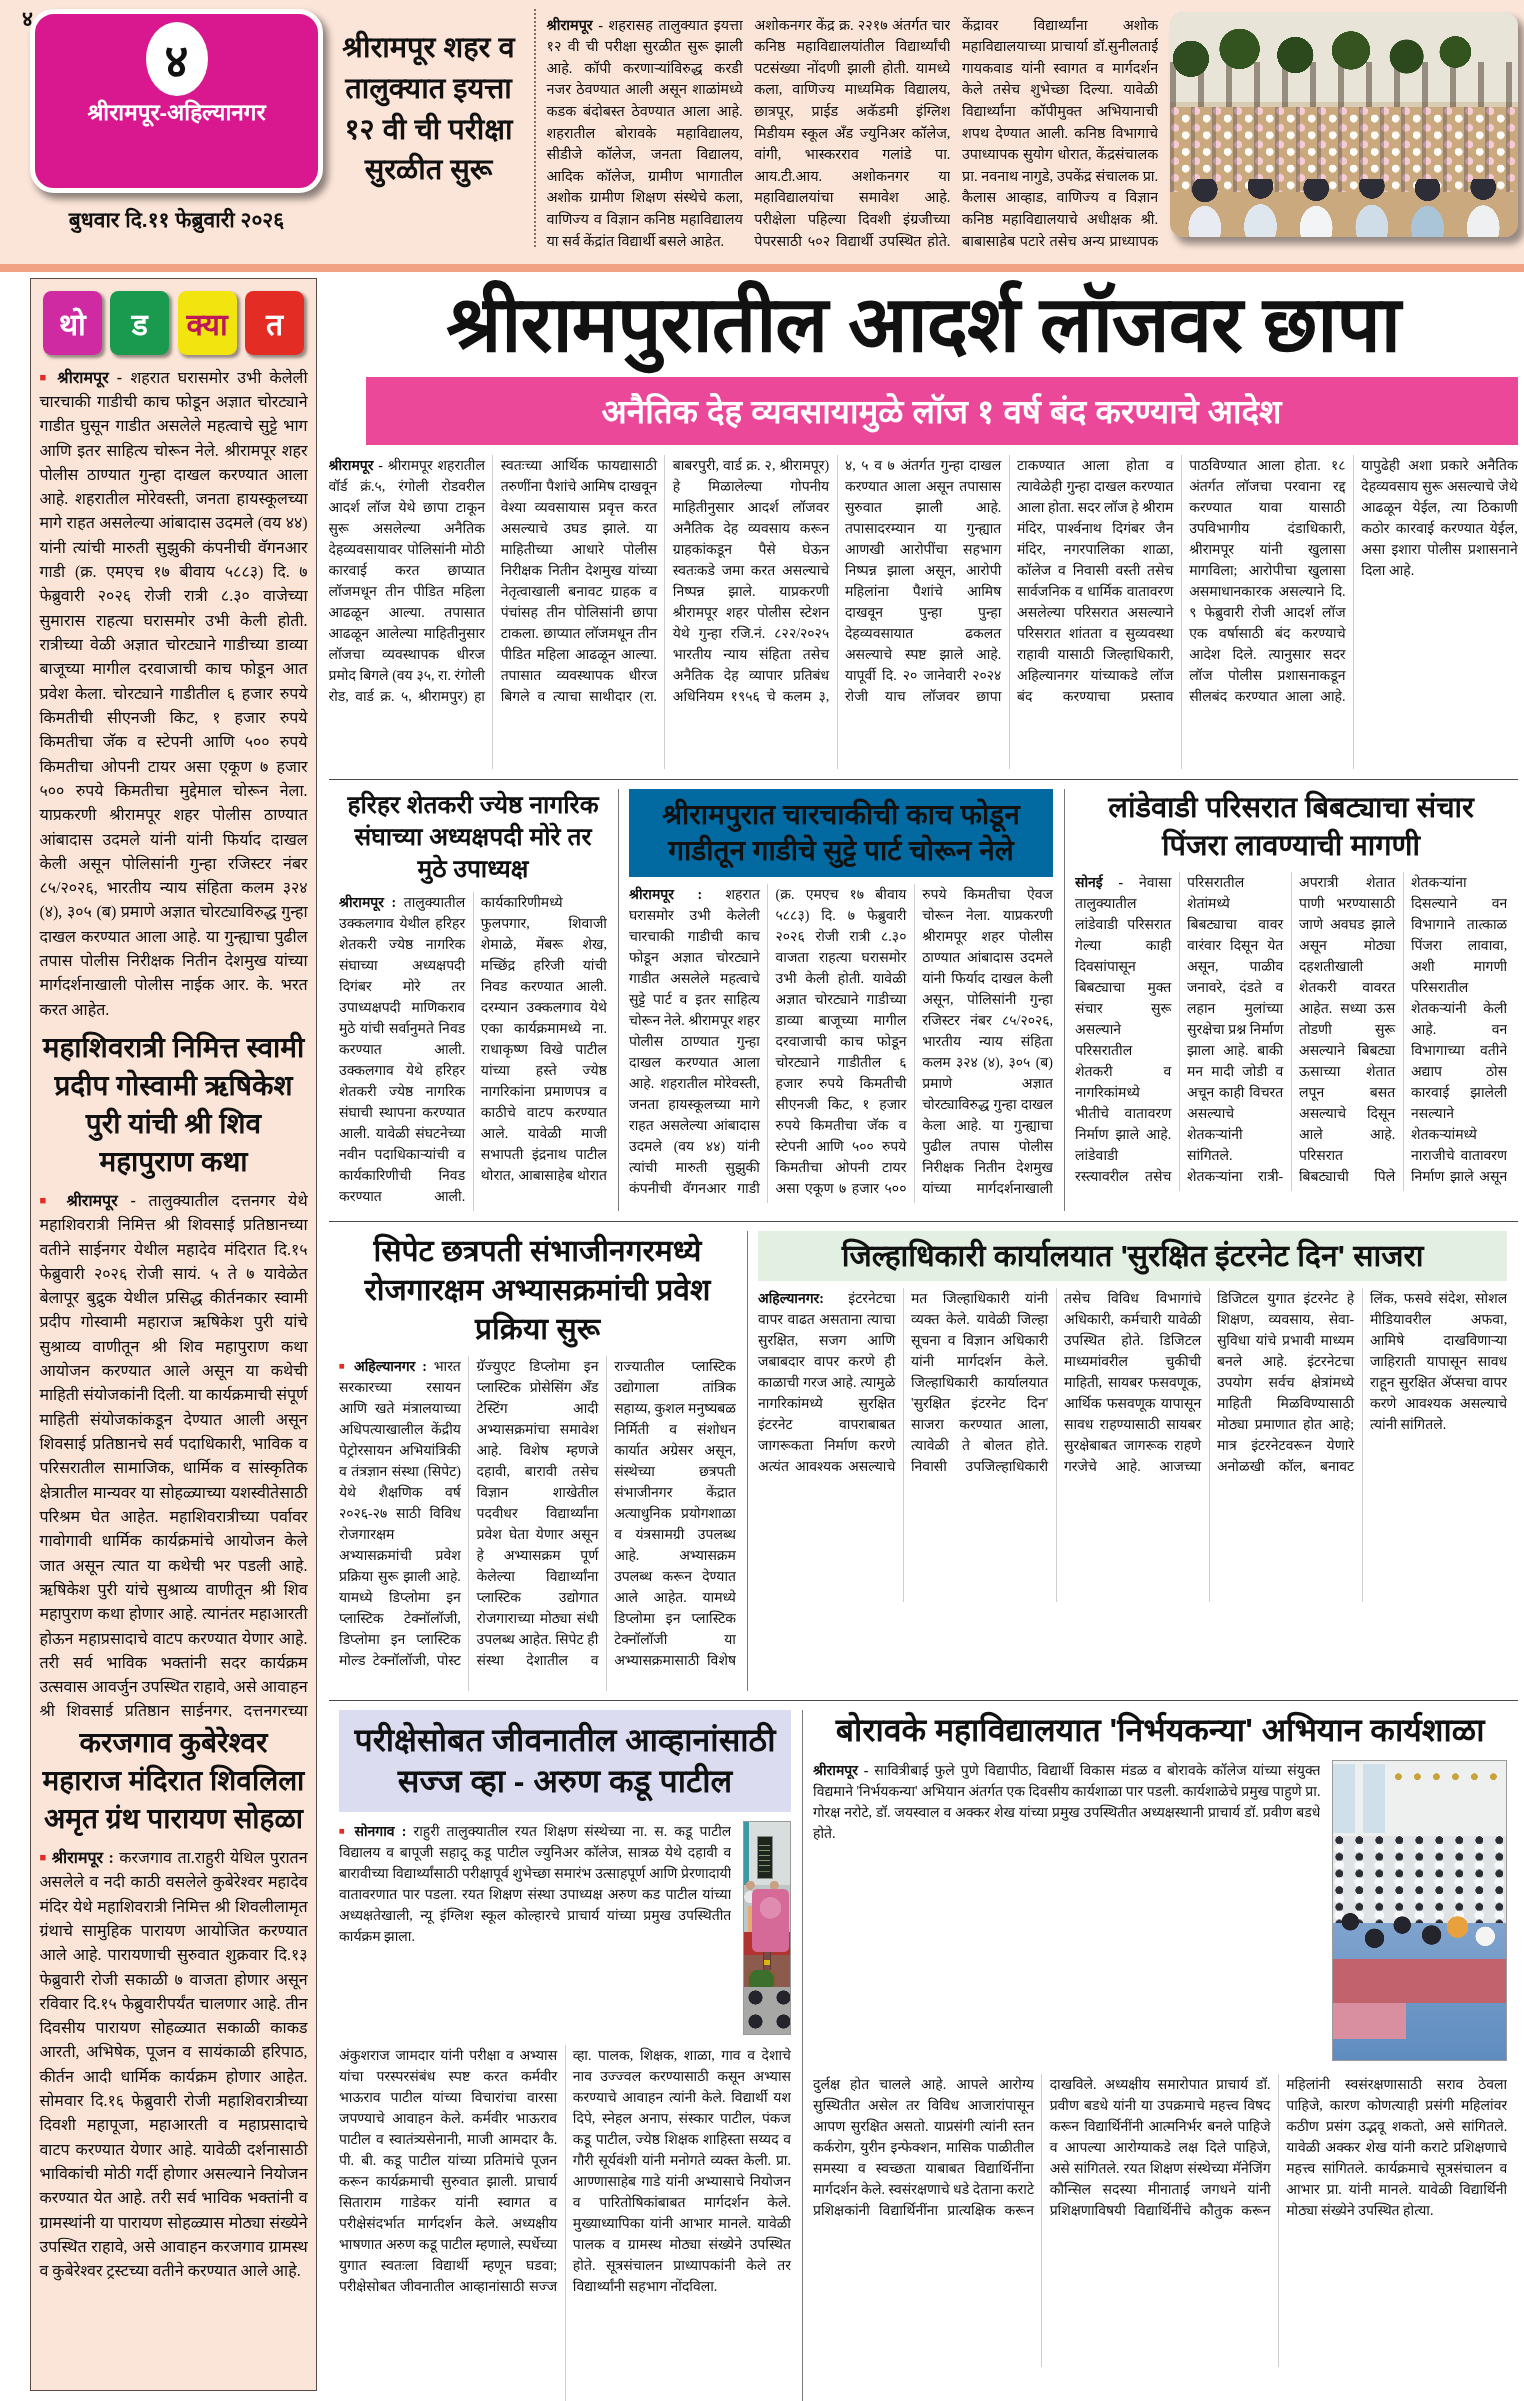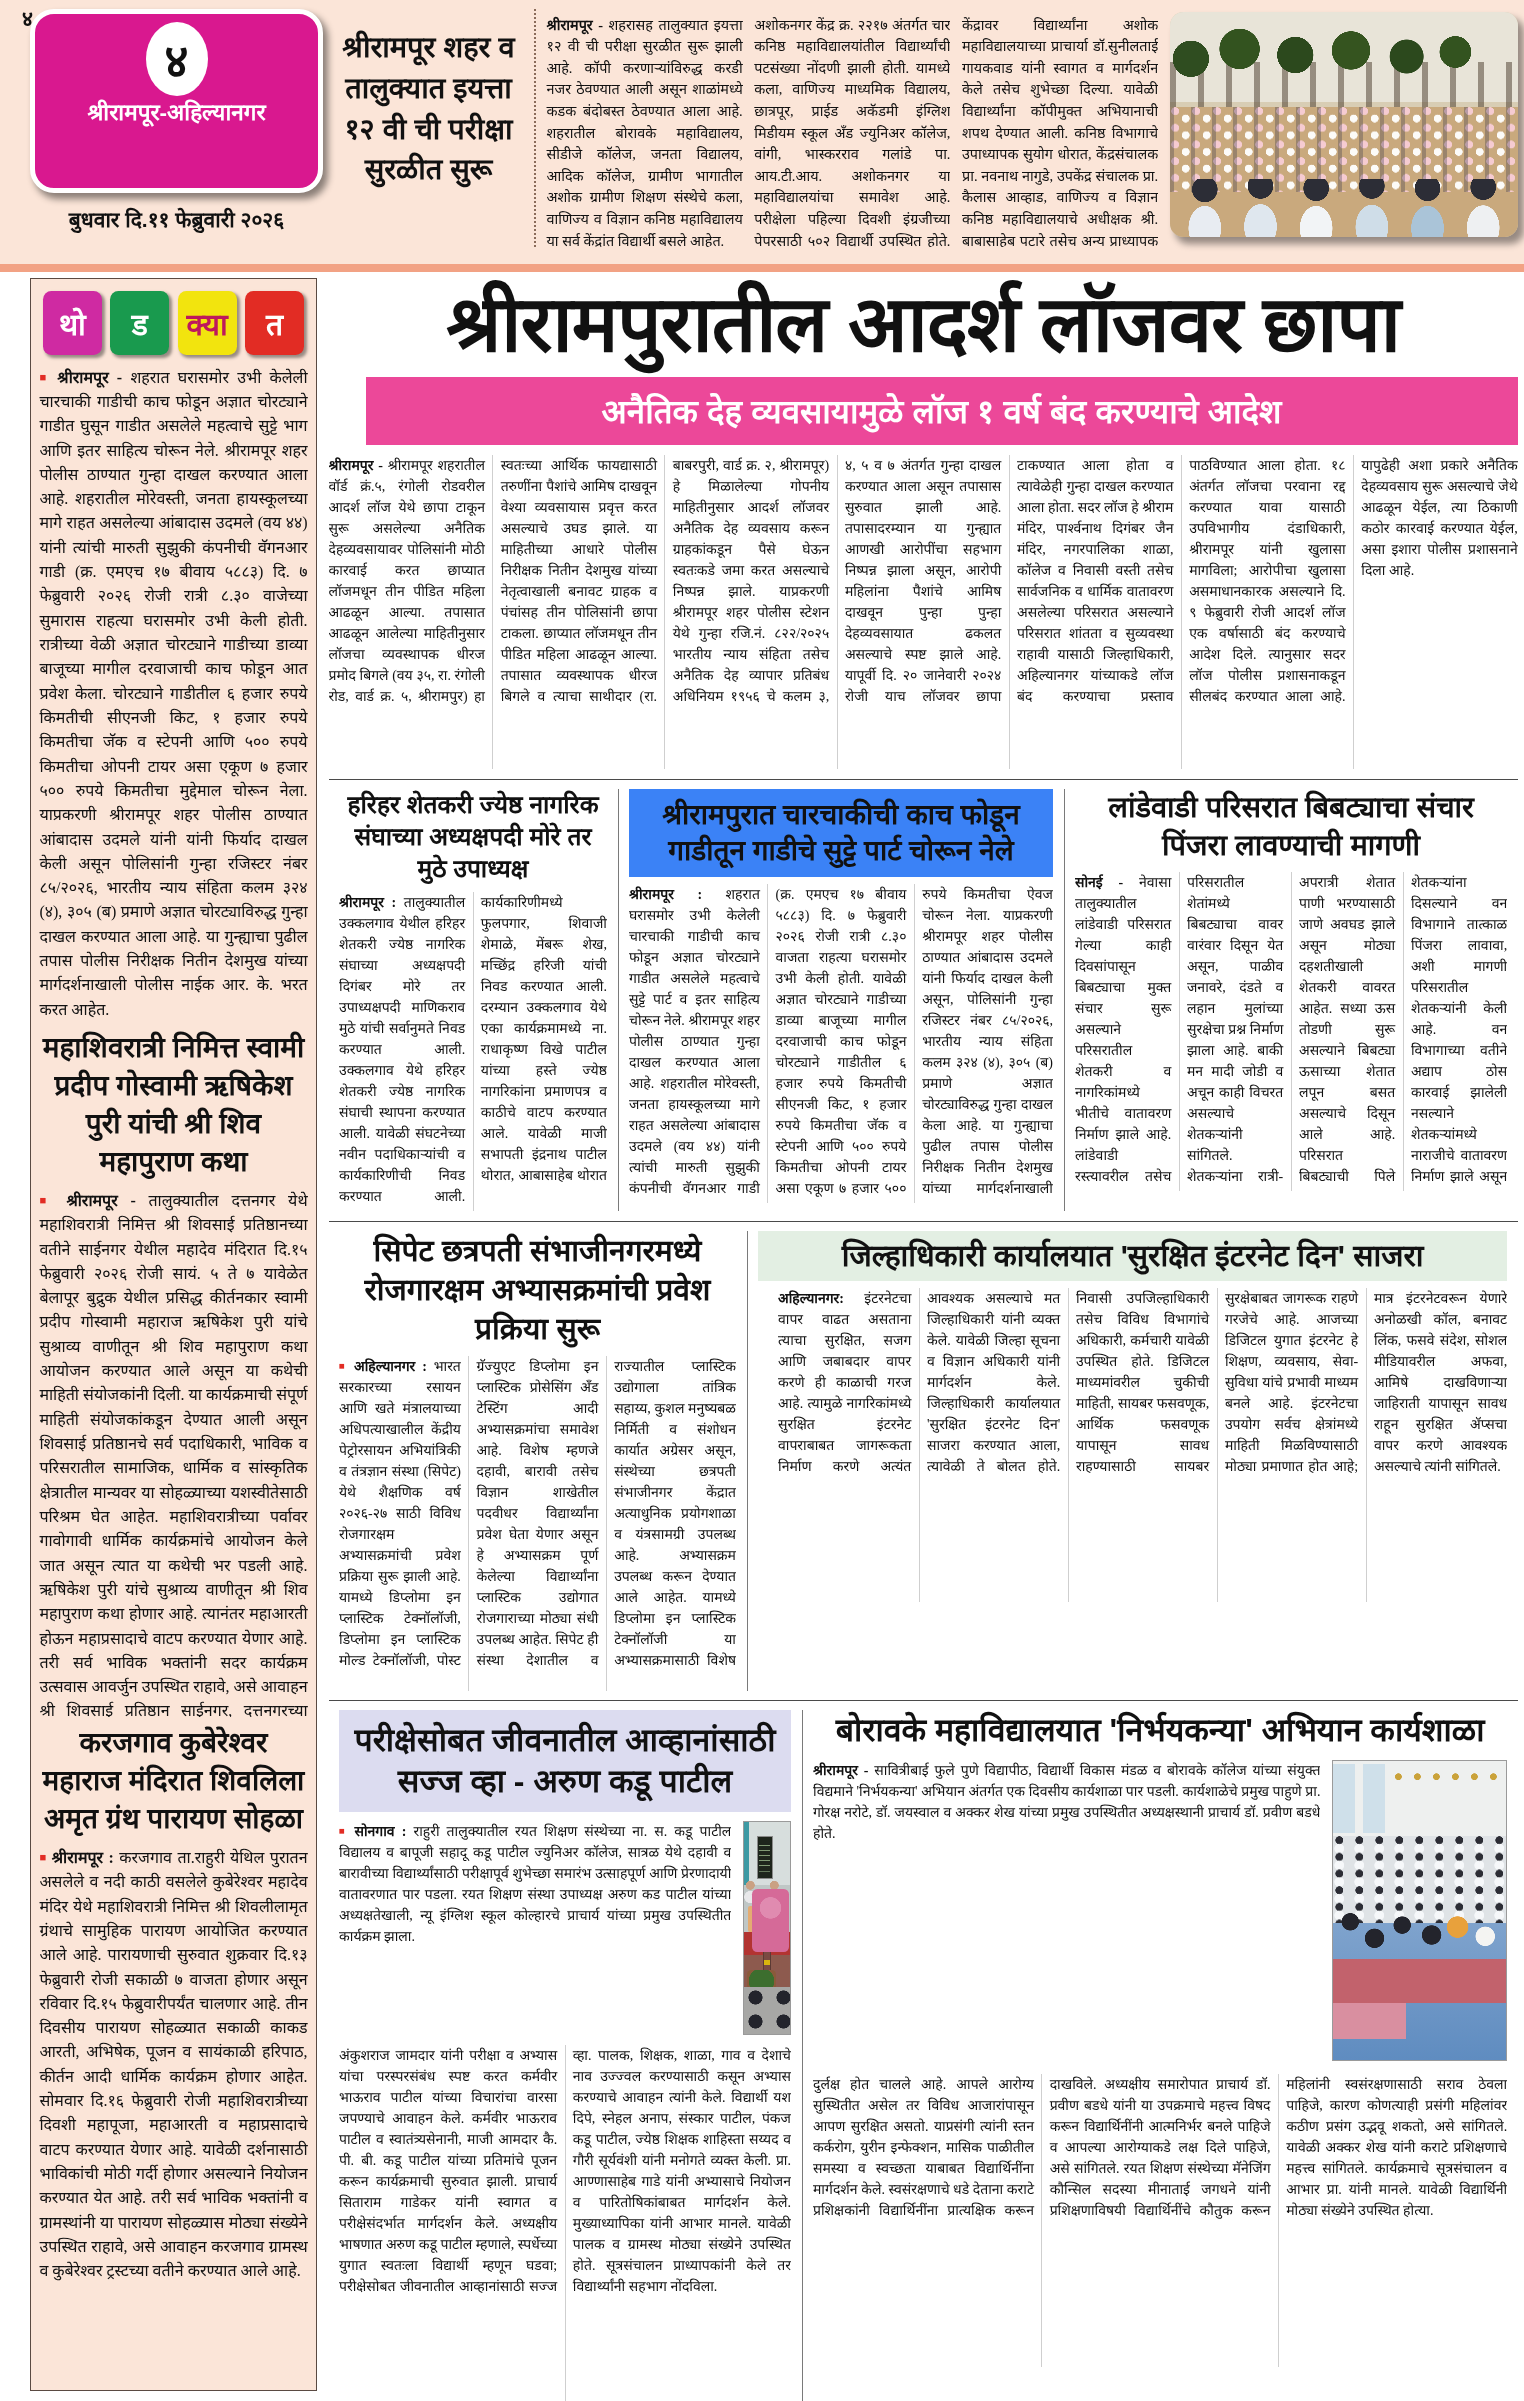--- a/index.html
+++ b/index.html
@@ -138,33 +138,33 @@
   .redband { background:#ec4899; color:#ffffff; text-align:center; font-family:"Liberation Sans","DejaVu Sans",sans-serif;
              font-weight:bold; font-size:33px; padding:11.5px 5.2px; margin:0 0 10.5px 37px; }
   .cols { text-align:justify; font-size:14px; line-height:1.5; column-gap:15.7px; column-rule:0.5px solid #cfcfcf; overflow:hidden; }
   .lead-body { column-count:7; height:314px; }
   .hr { border:0; border-top:1.6px solid #4a4a4a; margin:9.4px 0; }
 
   .row { display:flex; }
   .blk { padding:0 10.5px; min-width:0; }
   .blk + .blk { border-left:1px solid #7a7a7a; }
   .blk-head { font-family:"Liberation Sans","DejaVu Sans",sans-serif; font-weight:bold; text-align:center; line-height:1.3; }
-  .greenbox { background:#3b82f6; padding:7.3px 6.3px; }
+  .greenbox { background:#0369a1; padding:7.3px 6.3px; }
   .greenbox2 { background:#e3efe3; padding:5.2px 6.3px; }
   .lavbox { background:#dcdcf0; padding:9.4px 6.3px; }
 
   .r2 .blk1 { flex:0 0 289px; } .r2 .blk2 { flex:0 0 446px; } .r2 .blk3 { flex:1 1 auto; }
   .r2 .blk-head { font-size:24.6px; margin-bottom:7.3px; }
   .r2 .blk2 .blk-head { font-size:28px; }
   .r2 .blk3 .blk-head { font-size:29px; }
   .c2 { column-count:2; height:319px; } .c3 { column-count:3; height:319px; } .c4 { column-count:4; height:319px; }
 
   .r3 .blk1 { flex:0 0 418px; } .r3 .blk2 { flex:1 1 auto; }
   .r3 .blk-head { font-size:30px; margin-bottom:7.3px; }
-  .c3b { column-count:3; height:335px; } .c5 { column-count:5; height:314px;margin-left:20px; }
+  .c3b { column-count:3; height:335px; } .c5 { column-count:5; height:314px; }
 
   .r4 .blk1 { flex:0 0 473px; } .r4 .blk2 { flex:1 1 auto; }
   .r4 .blk-head { font-size:32px; margin-bottom:8.4px; }
   .medrow { display:flex; gap:11.5px; margin-bottom:7.3px; }
   .medrow .txt { flex:1 1 auto; font-size:14px; line-height:1.5; text-align:justify; overflow:hidden; }
   .exam-side { height:217px; }
   .nirb-side { height:306px; }
   .cont2 { column-count:2; height:382px; }
   .cont3 { column-count:3; height:293px; }
 </style>

